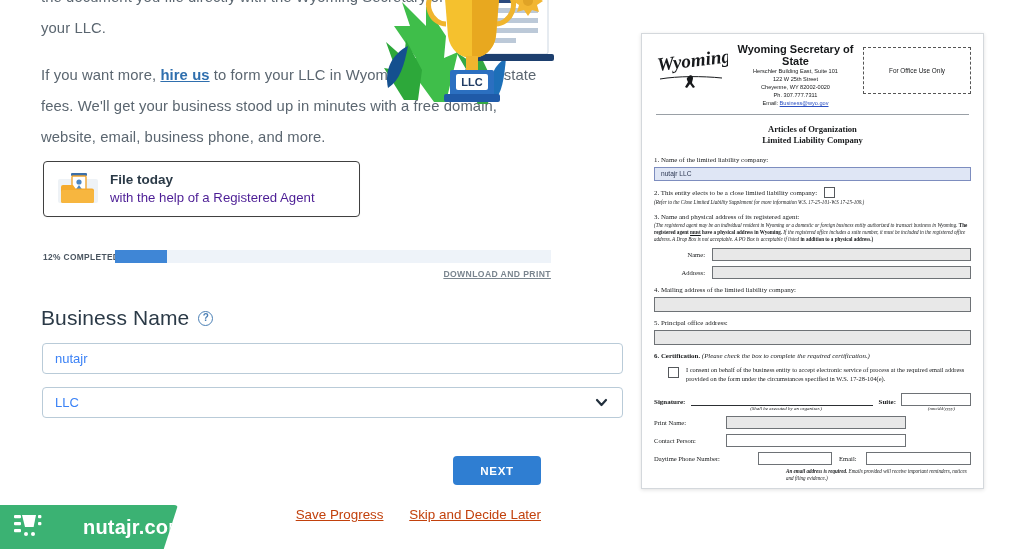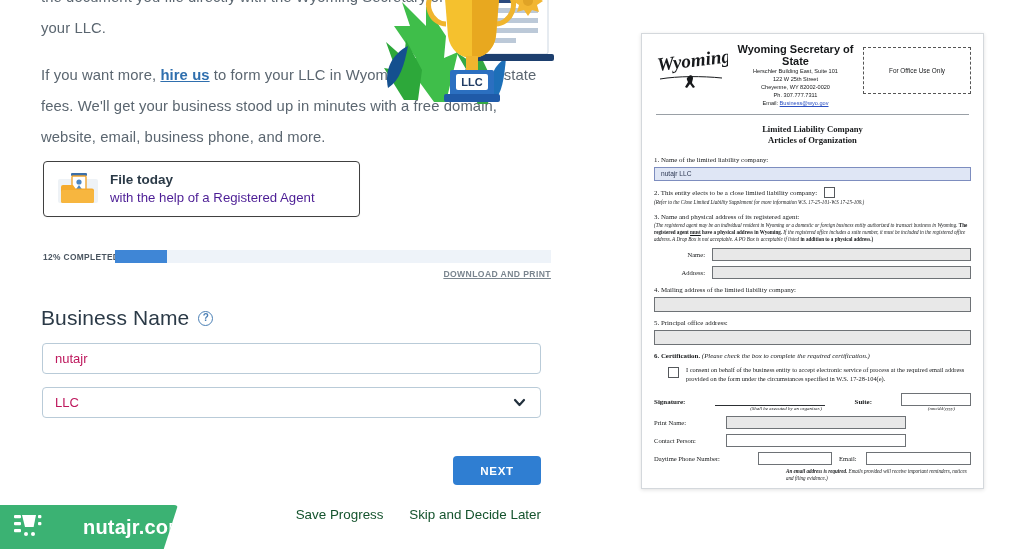--- a/index.html
+++ b/index.html
@@ -123,26 +123,26 @@
     line-height: 12.4px;
     text-align: center;
     font-weight: bold;
     cursor: pointer;
   }
 
   
   .field {
     position: absolute;
     left: 1px;
-    width: 499px; height: 31px;
+    width: 581px; height: 31px;
     border: 1px solid #b9cbd8;
     border-radius: 4px;
     background: #fff;
     font-size: 13px;
-    color: #be185d;
+    color: #3b82f6;
     padding: 0 12px;
     display: flex; align-items: center;
     font-family: "Liberation Sans", sans-serif;
   }
   .field-name { top: 343px; }
   .field-select { top: 387px; }
   .field-select .chev {
     position: absolute; right: 14px; top: 7px;
     color: #2b3a47; font-size: 15px; font-weight: bold;
   }
@@ -161,21 +161,22 @@
     font-family: "Liberation Sans", sans-serif;
   }
   .bottom-links {
     position: absolute;
     left: 1px; top: 507px;
     width: 499px;
     text-align: right;
     font-size: 13.4px;
   }
   .bottom-links span {
-    color: #14532d;
+    color: #c2410c;
+    text-decoration: underline;
     cursor: pointer;
     margin-left: 22px;
     margin-top: 36px;
   }
 
   
   .doc-panel {
     position: absolute;
     left: 641px; top: 33px;
     width: 343px; height: 456px;
@@ -242,21 +243,21 @@
   .chk {
     width: 11px; height: 11px;
     border: 1px solid #55585c;
     background: #fff;
     display: inline-block;
     vertical-align: middle;
   }
   .cert-row { display: flex; margin-top: 6px; }
   .cert-row .chk { margin: 1px 7px 0 14px; flex: 0 0 11px; }
   .cert-row .ct { font-size: 6.4px; line-height: 8.6px; }
-  .sig-row { display: flex; align-items: flex-end; margin-top: 10px; gap: 24px; }
+  .sig-row { display: flex; align-items: flex-end; margin-top: 10px; }
   .sig-lbl { font-size: 7px; font-weight: bold; }
   .sig-line { flex: 1; border-bottom: 1px solid #2c2f33; height: 11px; margin: 0 6px; }
   .sig-note { font-size: 5px; font-style: italic; text-align: center; }
   .date-box { width: 70px; height: 13px; border: 1px solid #6e7276; background: #fff; }
   .doc-foot { font-size: 5.4px; margin-top: 12px; color: #2a2d30; }
   .small-i { font-size: 5.1px; font-style: italic; line-height: 7px; margin-top: 3px; }
 
   
   .watermark {
     position: absolute;
@@ -389,22 +390,22 @@
           <div class="ln">Cheyenne, WY 82002-0020</div>
           <div class="ln">Ph. 307.777.7311</div>
           <div class="ln em"><span>Email:</span> <a>Business@wyo.gov</a></div>
         </div>
         <div class="office-box">For Office Use Only</div>
       </div>
 
       <div class="doc-rule"></div>
 
       <div class="doc-title">
+        <div>Articles of Organization</div>
         <div>Limited Liability Company</div>
-        <div>Articles of Organization</div>
       </div>
 
       <div class="q">1. Name of the limited liability company:</div>
       <div class="inp filled">nutajr LLC</div>
 
       <div class="q" style="display:flex;align-items:center;">
         <span>2. This entity elects to be a close limited liability company:</span>
         <span class="chk" style="margin-left:7px;"></span>
       </div>
       <div class="qsub">(Refer to the Close Limited Liability Supplement for more information W.S. 17-25-101-W.S 17-25-109.)</div>

